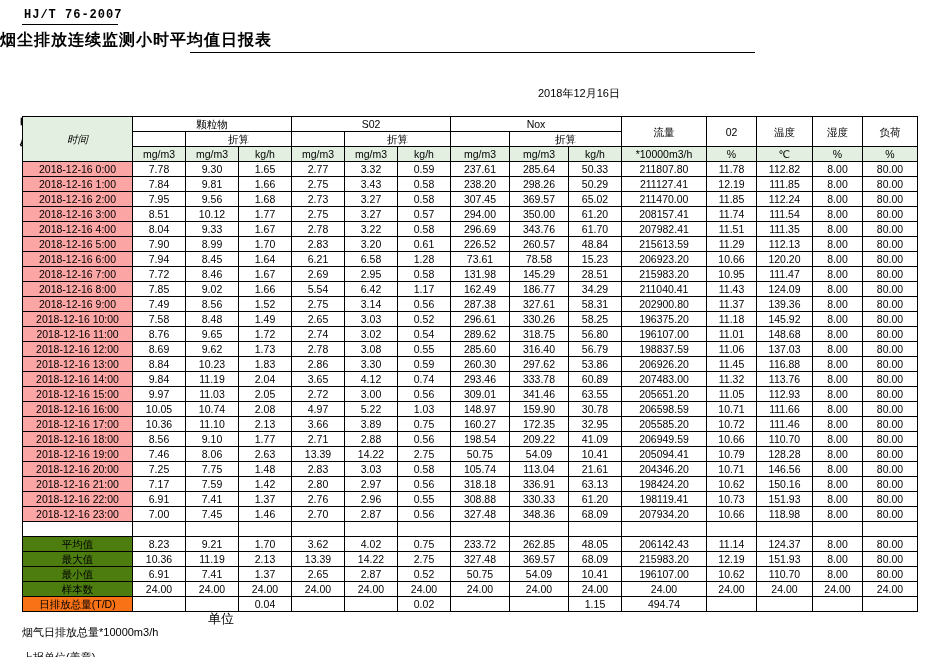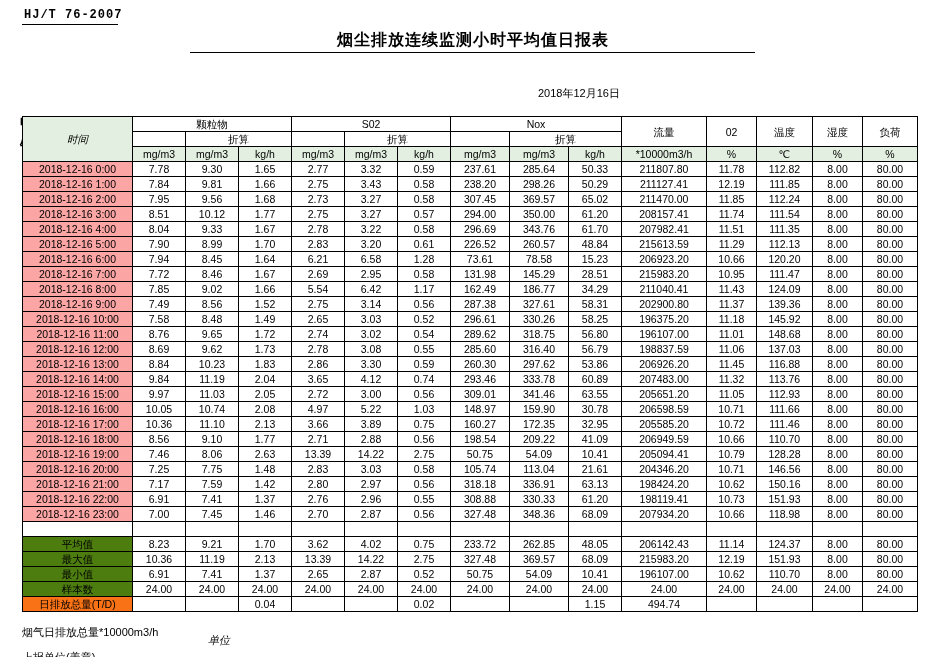--- a/index.html
+++ b/index.html
@@ -14,21 +14,21 @@
   }
   .std-code{
     position:absolute;left:24px;top:8px;
     font-family:"Liberation Mono","DejaVu Sans Mono",monospace;
     font-size:12px;font-weight:bold;letter-spacing:1px;
   }
   .std-rule{
     position:absolute;left:22px;top:24px;width:96px;border-bottom:1px solid #000;
   }
   .doc-title{
-    position:absolute;left:0;top:30px;width:946px;text-align:center;
+    position:absolute;left:0;top:30px;width:946px;
     font-size:16px;font-weight:bold;letter-spacing:1px;
   }
   .title-rule{
     position:absolute;left:190px;top:52px;width:565px;border-bottom:1px solid #000;
   }
   .meta{
     position:absolute;left:20px;top:70px;font-size:12px;font-weight:bold;margin-top:44px;
   }
   .meta div{margin-bottom:6px;}
   .report-date{
@@ -55,21 +55,21 @@
   td.time{background:#fca5a5;text-align:center;}
   .blank-row td{height:15px;border:1px solid #000;background:#fff;}
   .sum-label{background:#4d7c0f;}
   .daily-label{
     text-align:left;padding-left:2px;background:#f97316;font-size:10.5px;
   }
   .footer{
     position:absolute;left:22px;top:625px;font-size:11px;
   }
   .footer .l2{margin-top:10px;}
-  .unit-word{position:absolute;left:208px;top:633px;font-size:11px;font-style:italic;}
+  .unit-word{position:absolute;left:208px;top:610px;font-size:13px;}
   .nb{border:none !important;}
 </style>
 </head>
 <body>
 
 <div class="std-code">HJ/T 76-2007</div>
 <div class="std-rule"></div>
 
 <div class="doc-title">烟尘排放连续监测小时平均值日报表</div>
 <div class="title-rule"></div>

